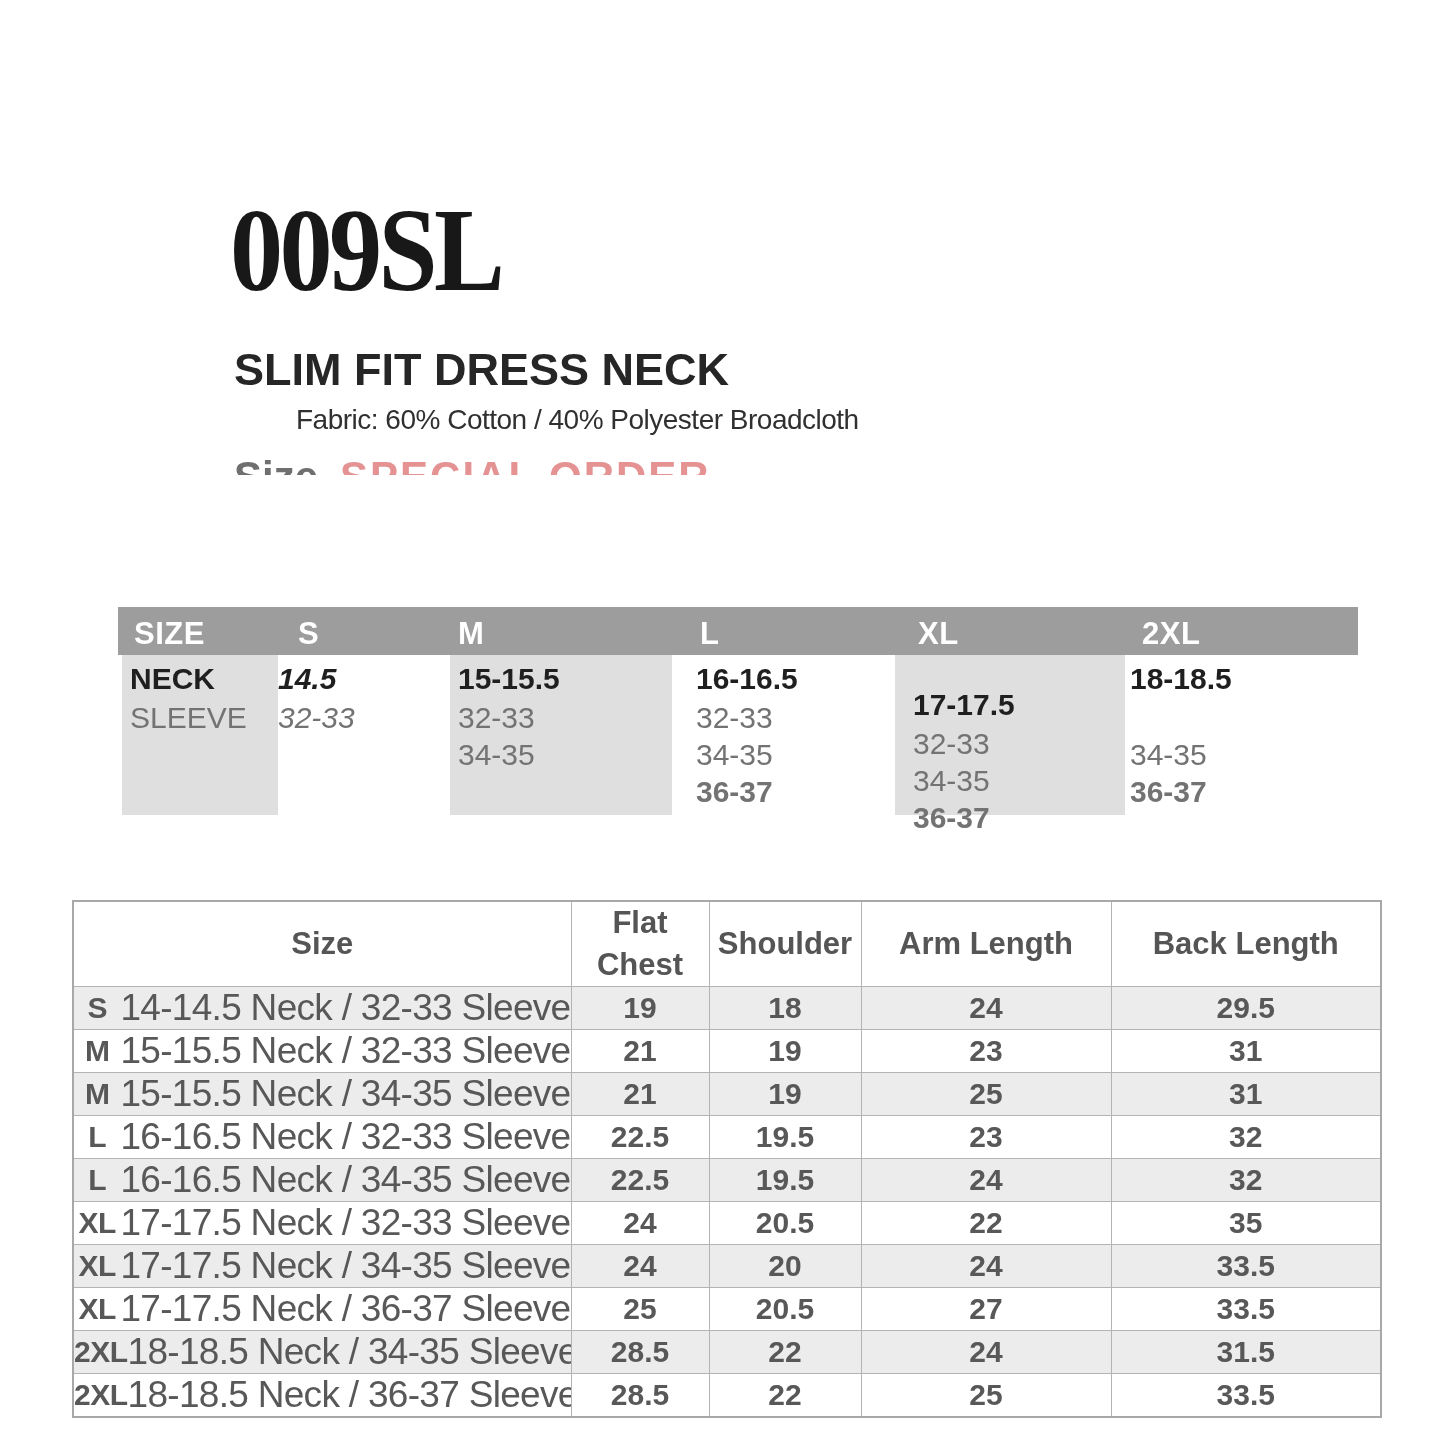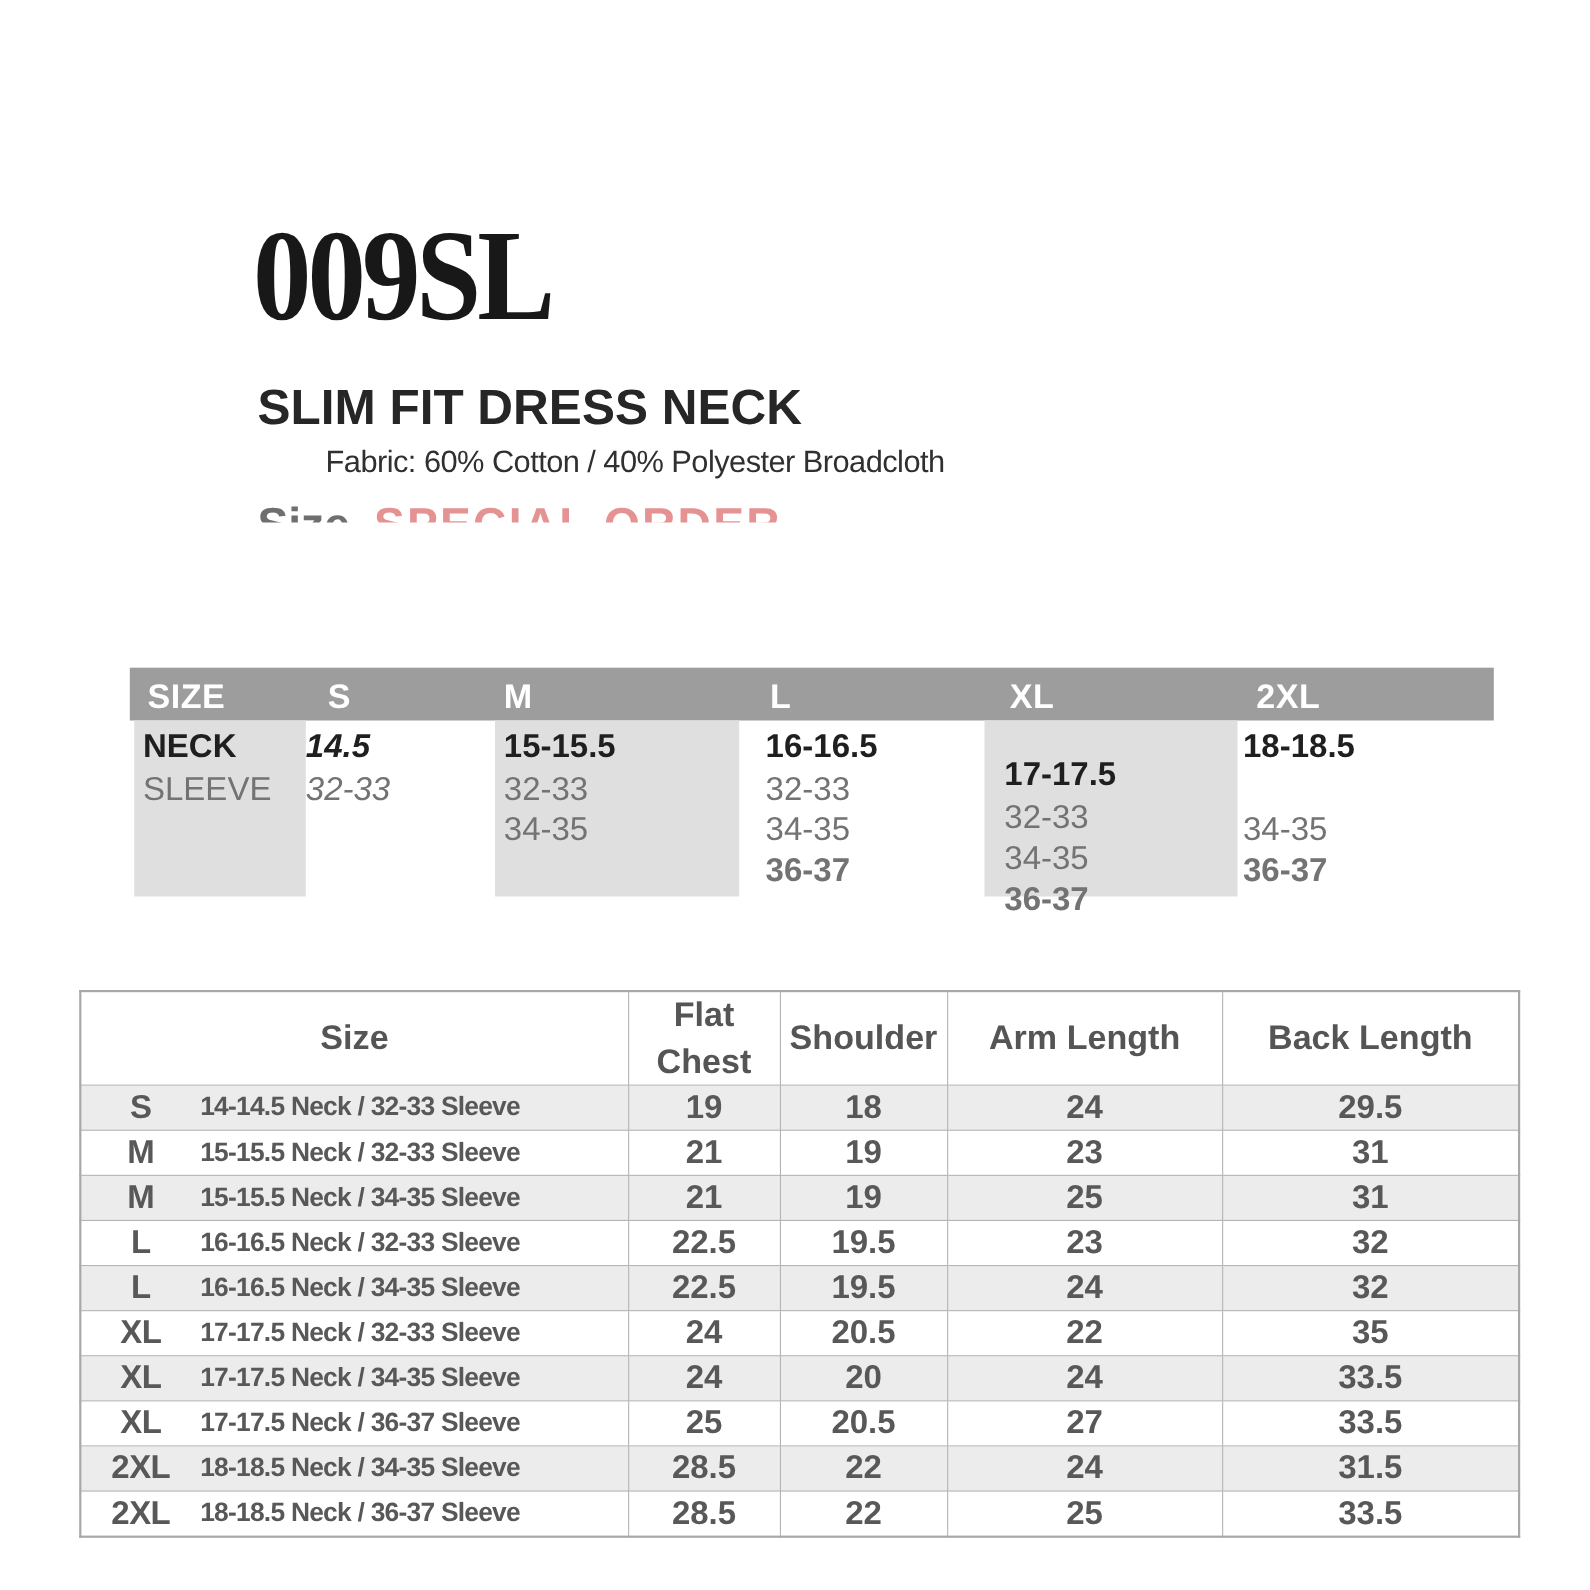--- a/index.html
+++ b/index.html
@@ -63,21 +63,21 @@
   table.measure thead th{
     height:84px;background:#ffffff;font-size:31px;font-weight:700;color:#555555;
     white-space:pre-line;line-height:1.35;vertical-align:middle;
   }
   table.measure tbody td{height:40px;vertical-align:middle;}
   tr.stripe td{background:#ececec;}
   tr.plain td{background:#ffffff;}
   td.size-cell{text-align:left;}
   .size-cell-inner{display:flex;align-items:center;}
   .size-letter{display:inline-block;width:108px;text-align:center;font-weight:700;letter-spacing:-0.5px;}
-  .size-desc{font-weight:700;font-size:24px;letter-spacing:-0.7px;}
+  .size-desc{font-weight:400;font-size:37px;letter-spacing:-0.7px;}
 </style>
 </head>
 <body>
 
 <div class="product-code">009SL</div>
 <div class="product-name">SLIM FIT DRESS NECK</div>
 <div class="product-fabric">Fabric: 60% Cotton / 40% Polyester Broadcloth</div>
 <div class="cutoff-line">
   <span class="frag frag-dark">Size</span><span class="frag frag-red">SPECIAL ORDER</span>
 </div>

